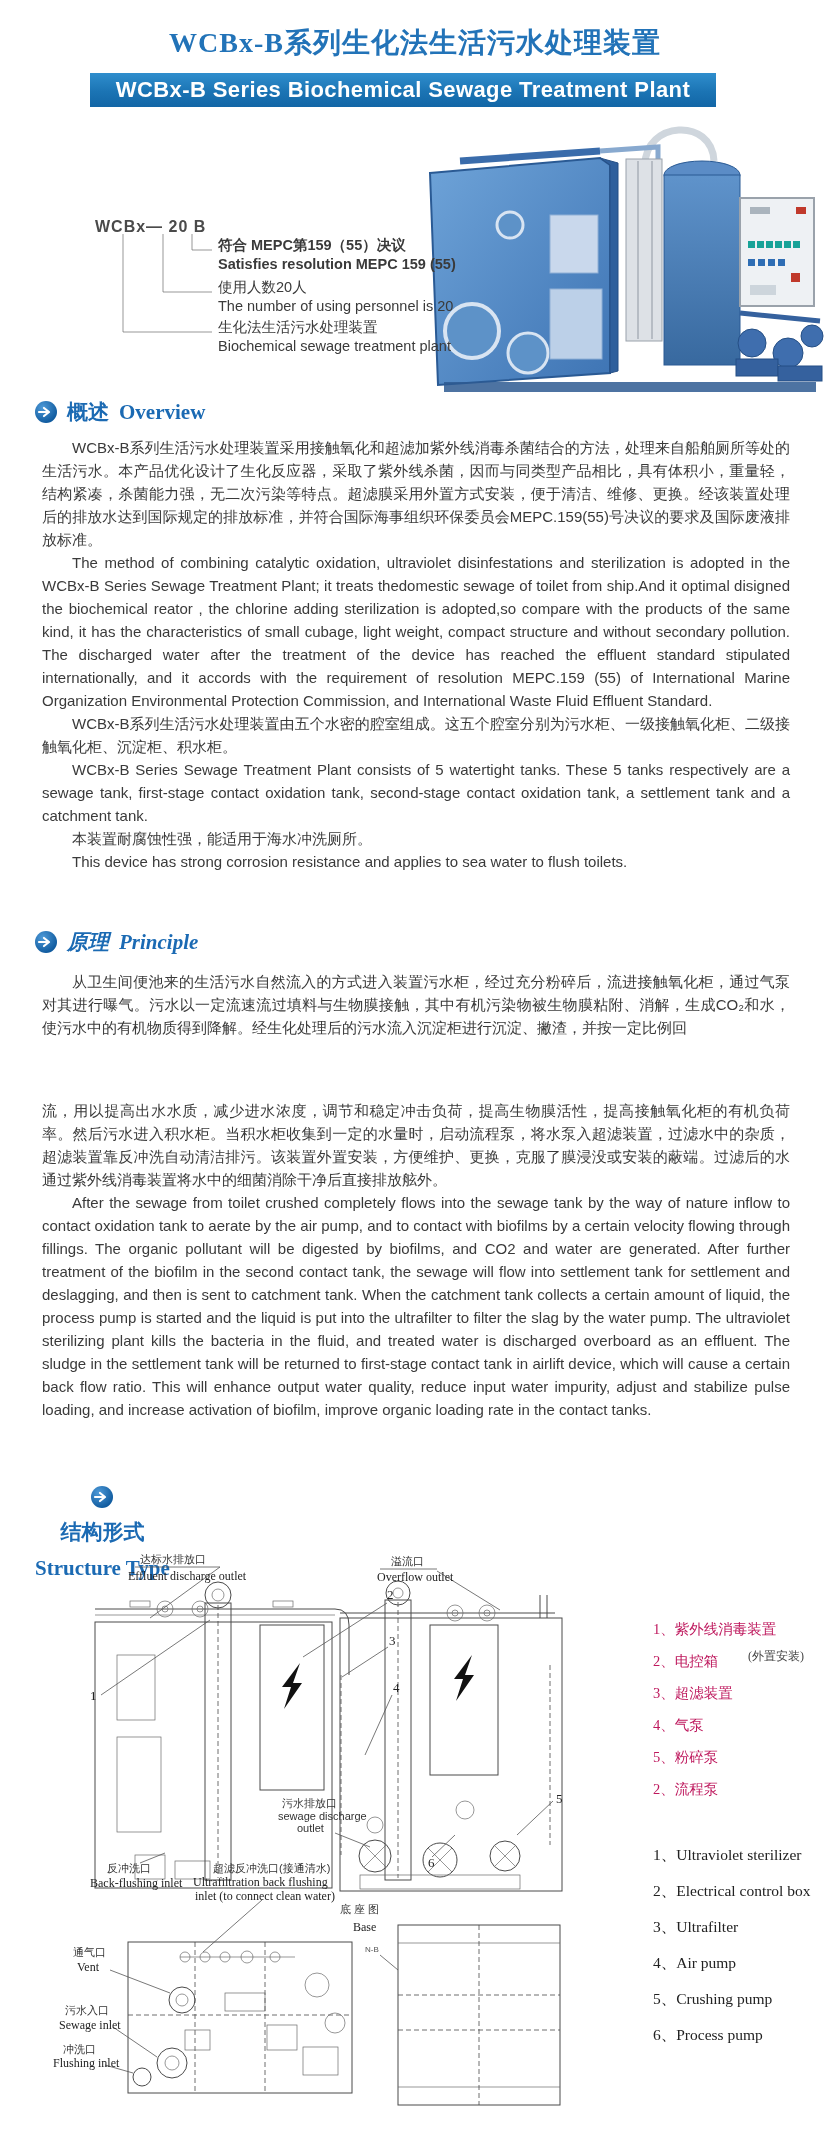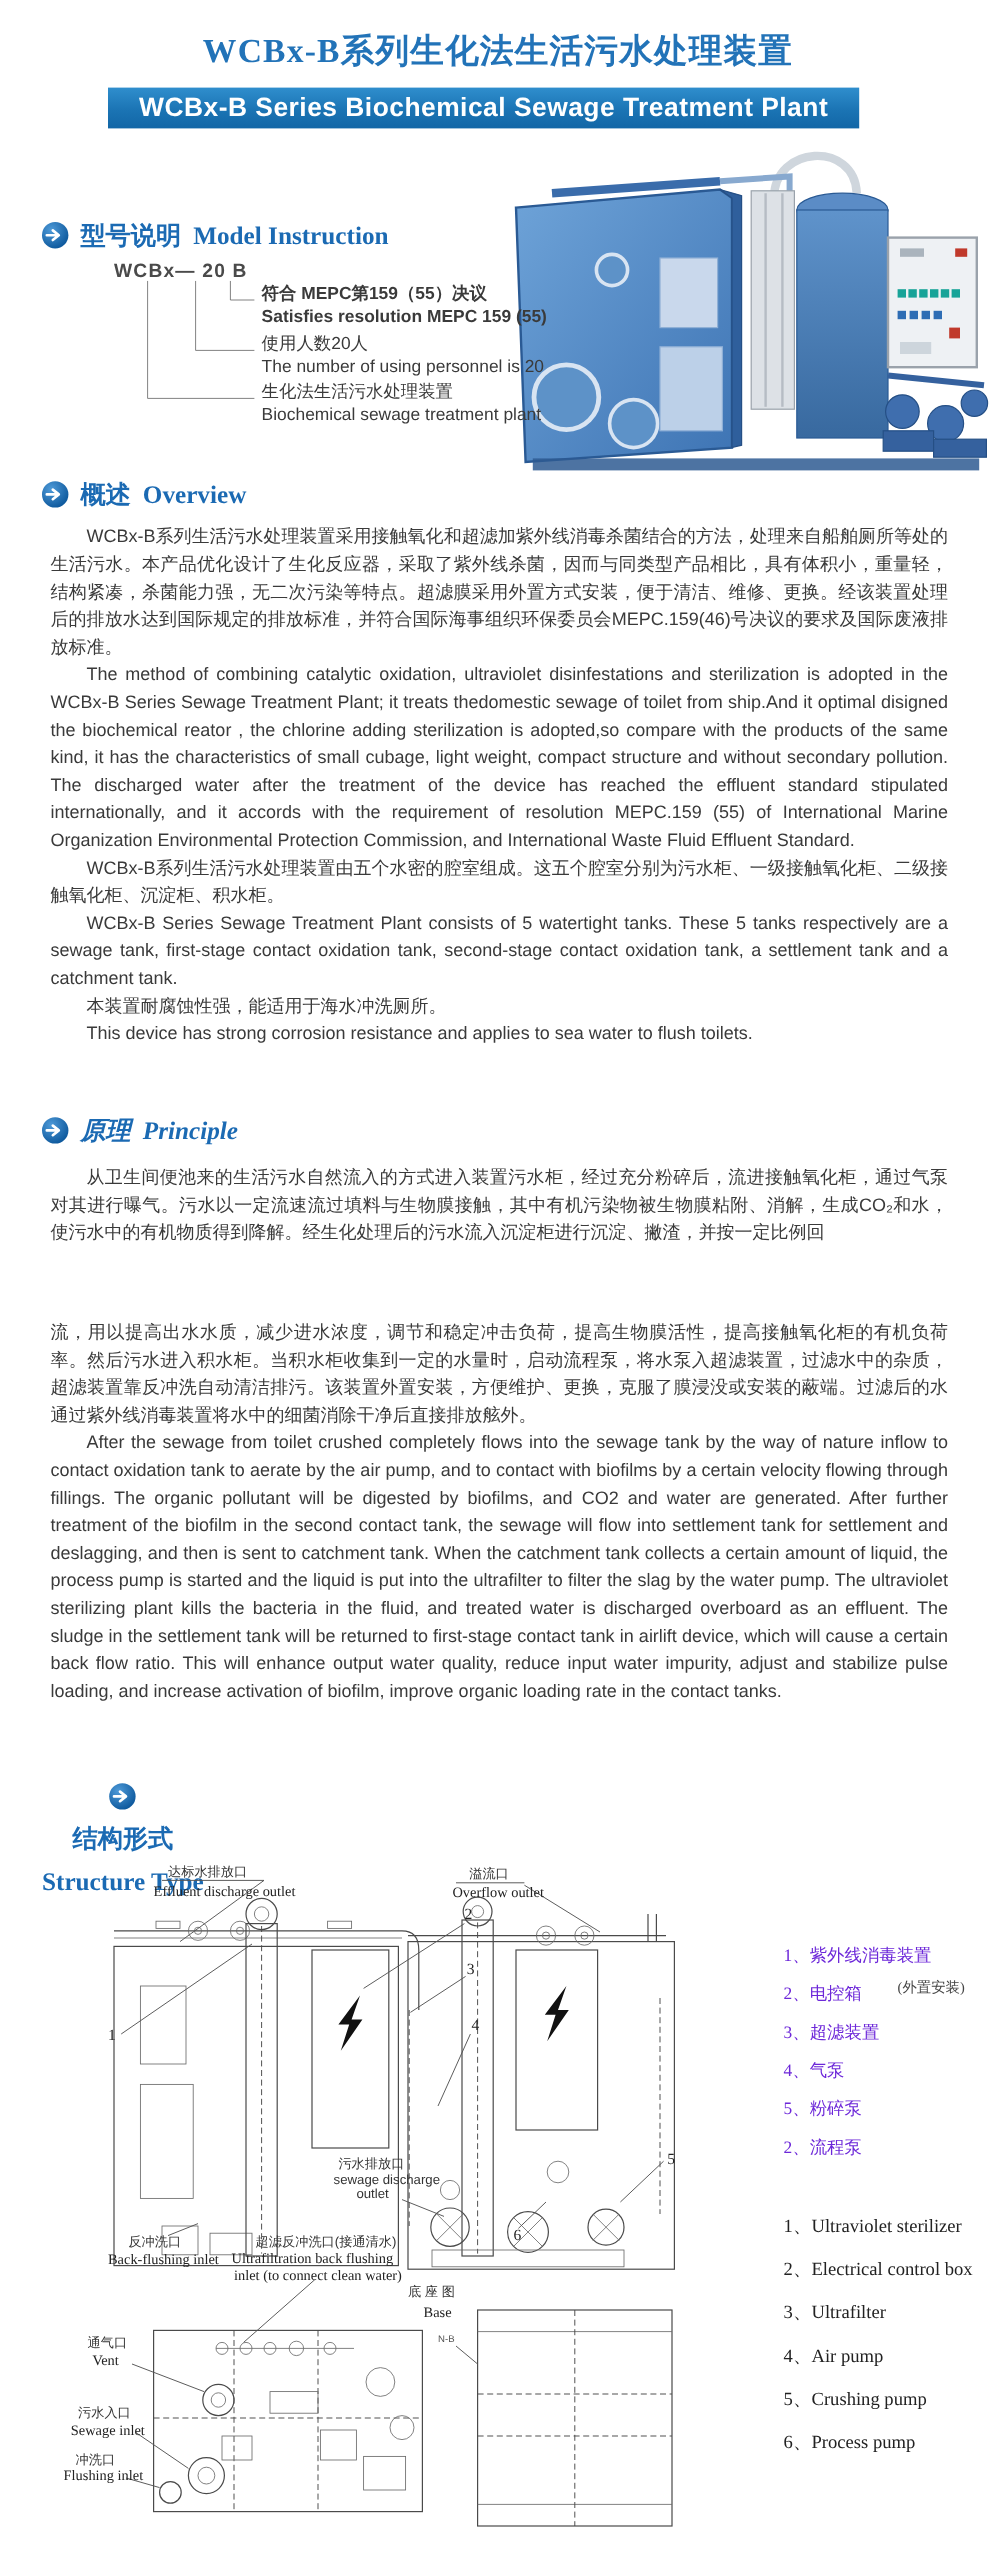--- a/index.html
+++ b/index.html
@@ -25,21 +25,21 @@
   .model-code { font-size:16px; color:#4a4a4a; letter-spacing:1px;font-weight:bold; }
   .mlabel { line-height:19px; font-size:14.5px; color:#3a3a3a; }
   .mlabel .zh { display:block; }
   .mlabel .en { display:block; }
 
   .body-text { width:748px; }
   .body-text p { margin:0; font-size:15px; line-height:23px;
                  text-align:justify; text-indent:2em; }
   .body-text p.gap { margin-top:60px; }
 
-  .legend-zh div { font-size:14.5px; color:#6d28d9; margin-bottom:13px;
+  .legend-zh div { font-size:14.5px; color:#be185d; margin-bottom:13px;
                    font-family:"Liberation Serif", serif; }
   .legend-en div { font-size:15.5px; color:#222; margin-bottom:15px;
                    font-family:"Liberation Serif", serif; }
   .legend-note { font-size:12px; color:#444; font-family:"Liberation Serif", serif; }
 
   svg text.dwg-zh { font-size:11px; fill:#333; font-family:"Liberation Sans", sans-serif; }
   svg text.dwg-en { font-size:12px; fill:#222; font-family:"Liberation Serif", serif; }
   svg text.dwg-num { font-size:13px; fill:#222; font-family:"Liberation Serif", serif; }
   svg text.dwg-mark { font-size:8px; fill:#555; font-family:"Liberation Sans", sans-serif; }
   .dwg-line { stroke:#4a4a4a; stroke-width:1; fill:none; }
@@ -111,29 +111,20 @@
       <circle cx="352" cy="240" r="14" fill="#3f6eae" stroke="#254f85"></circle>
       <circle cx="388" cy="250" r="15" fill="#3f6eae" stroke="#254f85"></circle>
       <circle cx="412" cy="233" r="11" fill="#3f6eae" stroke="#254f85"></circle>
       <rect x="336" y="256" width="42" height="17" fill="#35619e" stroke="#254f85"></rect>
       <rect x="378" y="263" width="44" height="15" fill="#35619e" stroke="#254f85"></rect>
 
       <rect x="44" y="279" width="372" height="10" fill="#2e5a92" opacity="0.85"></rect>
     </svg>
   </div>
 
-  <div class="abs sec" style="top:182px; left:35px;">
-    <span class="sec-icon">
-      <svg width="22" height="22" viewBox="0 0 22 22">
-          <path d="M4 11 H12 M9 7 l5 4 -5 4" stroke="#ffffff" stroke-width="2.2" fill="none" stroke-linecap="round" stroke-linejoin="round"></path>
-        </svg>
-    </span>
-    <span class="sec-zh">型号说明</span>
-    <span class="sec-en">Model Instruction</span>
-  </div>
 
   <div class="abs model-code" style="top:218px; left:95px;">WCBx— 20  B</div>
   <svg class="abs" style="top:234px; left:95px;" width="130" height="110" viewBox="0 0 130 110">
     <polyline points="97,0 97,16 117,16" class="dwg-thin"></polyline>
     <polyline points="68,0 68,58 117,58" class="dwg-thin"></polyline>
     <polyline points="28,0 28,98 117,98" class="dwg-thin"></polyline>
   </svg>
   <div class="abs mlabel" style="top:236px; left:218px;font-weight:bold;">
     <span class="zh">符合 MEPC第159（55）决议</span>
     <span class="en">Satisfies resolution MEPC 159 (55)</span>
@@ -150,21 +141,21 @@
   <div class="abs sec" style="top:398px; left:35px;">
     <span class="sec-icon">
       <svg width="22" height="22" viewBox="0 0 22 22">
           <path d="M4 11 H12 M9 7 l5 4 -5 4" stroke="#ffffff" stroke-width="2.2" fill="none" stroke-linecap="round" stroke-linejoin="round"></path>
         </svg>
     </span>
     <span class="sec-zh">概述</span>
     <span class="sec-en">Overview</span>
   </div>
   <div class="abs body-text" style="top:436px; left:42px;">
-    <p>WCBx-B系列生活污水处理装置采用接触氧化和超滤加紫外线消毒杀菌结合的方法，处理来自船舶厕所等处的生活污水。本产品优化设计了生化反应器，采取了紫外线杀菌，因而与同类型产品相比，具有体积小，重量轻，结构紧凑，杀菌能力强，无二次污染等特点。超滤膜采用外置方式安装，便于清洁、维修、更换。经该装置处理后的排放水达到国际规定的排放标准，并符合国际海事组织环保委员会MEPC.159(46)号决议的要求及国际废液排放标准。</p>
+    <p>WCBx-B系列生活污水处理装置采用接触氧化和超滤加紫外线消毒杀菌结合的方法，处理来自船舶厕所等处的生活污水。本产品优化设计了生化反应器，采取了紫外线杀菌，因而与同类型产品相比，具有体积小，重量轻，结构紧凑，杀菌能力强，无二次污染等特点。超滤膜采用外置方式安装，便于清洁、维修、更换。经该装置处理后的排放水达到国际规定的排放标准，并符合国际海事组织环保委员会MEPC.159(55)号决议的要求及国际废液排放标准。</p>
     <p>The method of combining catalytic oxidation, ultraviolet disinfestations and sterilization is adopted in the WCBx-B Series Sewage Treatment Plant; it treats thedomestic sewage of toilet from ship.And it optimal disigned the biochemical reator , the chlorine adding sterilization is adopted,so compare with the products of the same kind, it has the characteristics of small cubage, light weight, compact structure and without secondary pollution. The discharged water after the treatment of the device has reached the effluent standard stipulated internationally, and it accords with the requirement of resolution MEPC.159 (55) of International Marine Organization Environmental Protection Commission, and International Waste Fluid Effluent Standard.</p>
     <p>WCBx-B系列生活污水处理装置由五个水密的腔室组成。这五个腔室分别为污水柜、一级接触氧化柜、二级接触氧化柜、沉淀柜、积水柜。</p>
     <p>WCBx-B Series Sewage Treatment Plant consists of 5 watertight tanks. These 5 tanks respectively are a sewage tank, first-stage contact oxidation tank, second-stage contact oxidation tank, a settlement tank and a catchment tank.</p>
     <p>本装置耐腐蚀性强，能适用于海水冲洗厕所。</p>
     <p>This device has strong corrosion resistance and applies to sea water to flush toilets.</p>
   </div>
 
   <div class="abs sec" style="top:928px; left:35px;font-style:italic;">
     <span class="sec-icon">
       <svg width="22" height="22" viewBox="0 0 22 22">

